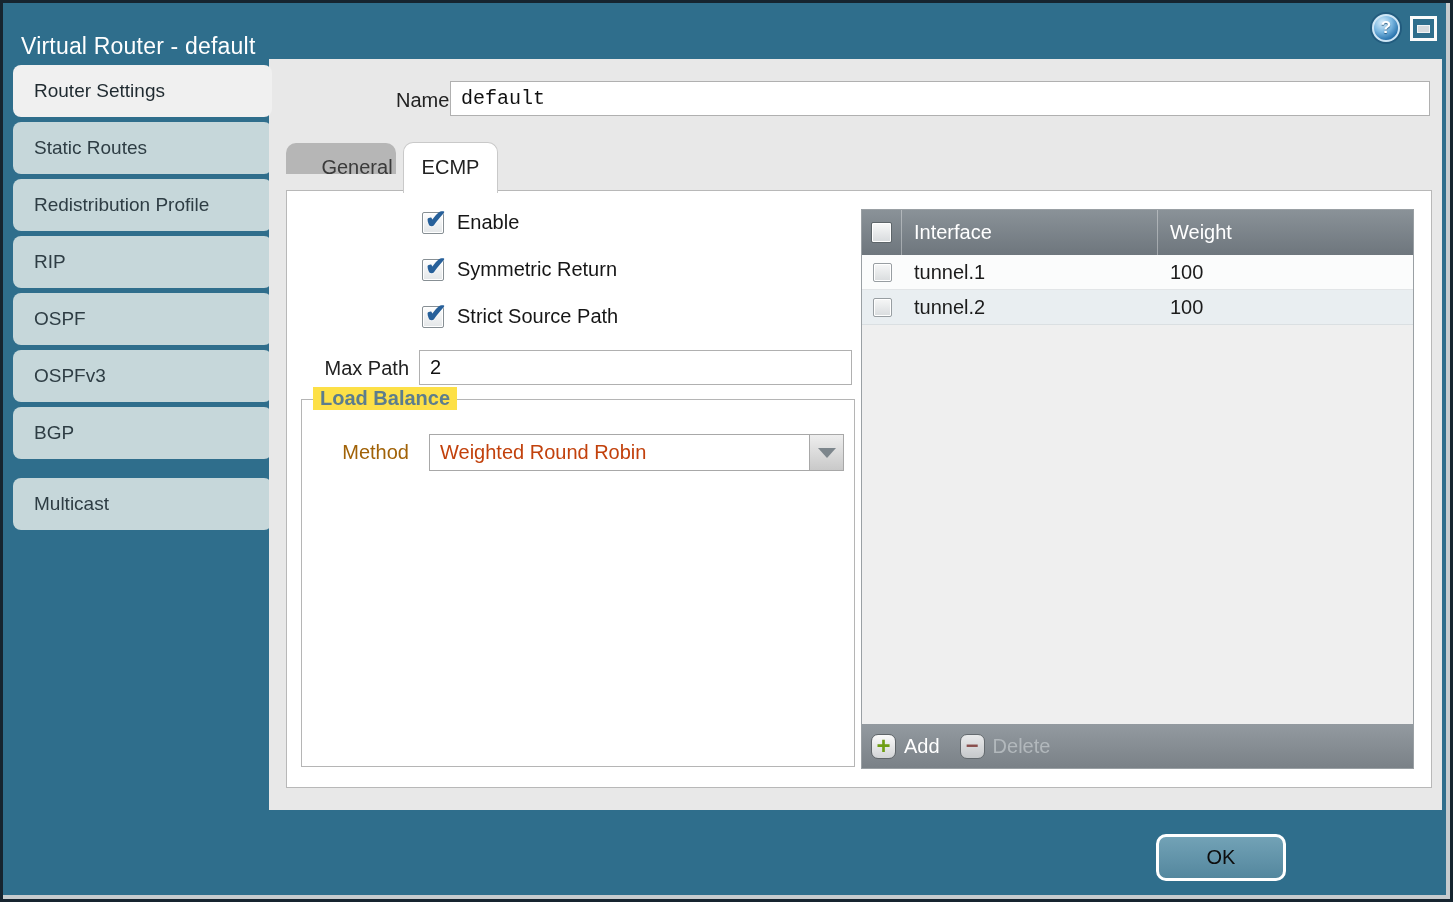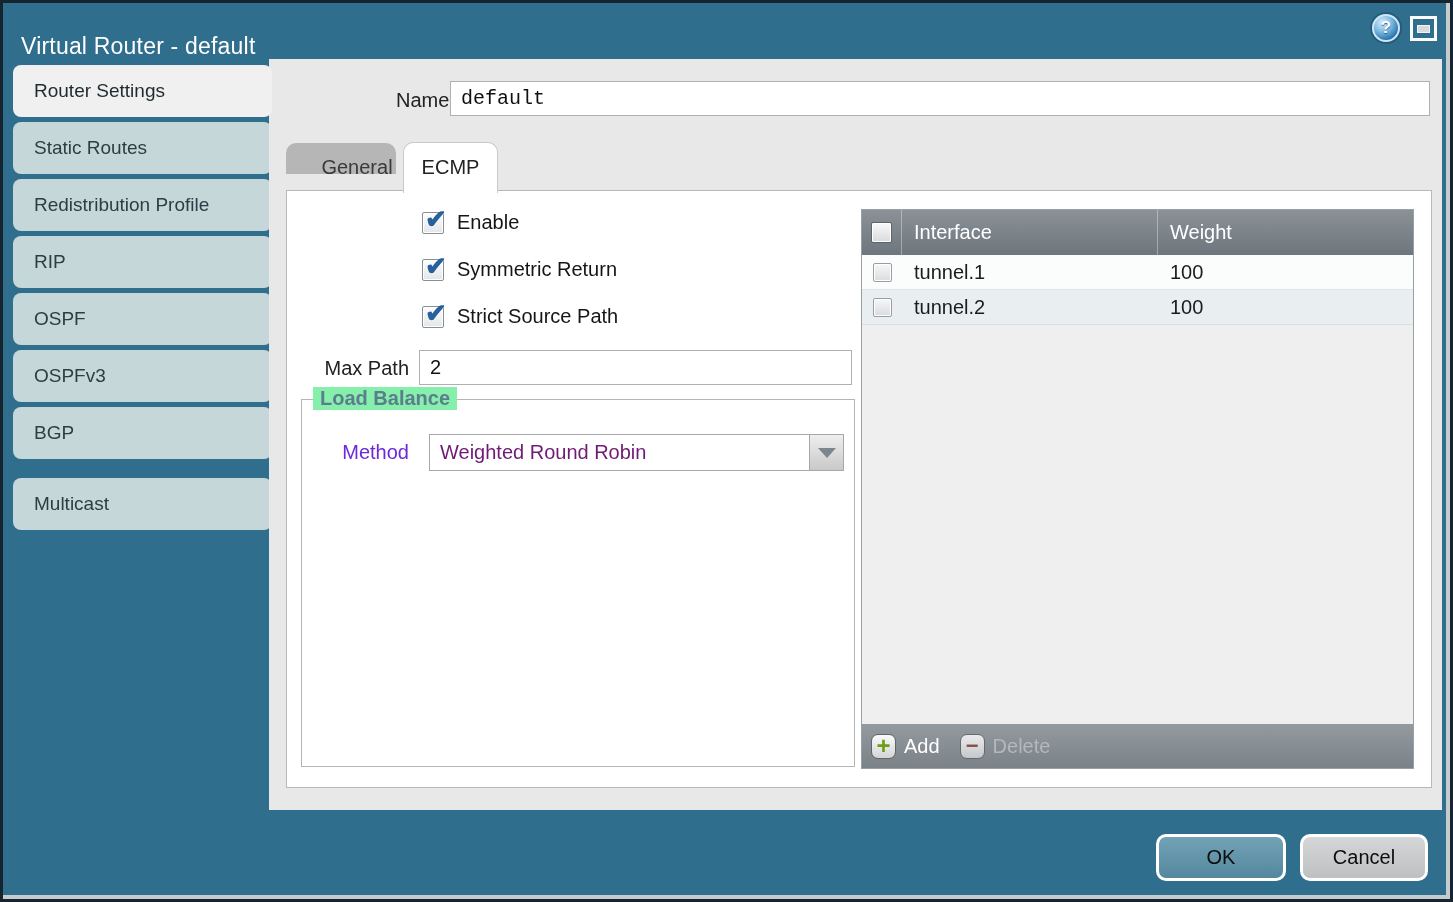--- a/index.html
+++ b/index.html
@@ -95,29 +95,29 @@
     border: 1px solid #b0b0b0; background: #fff; font-size: 20px; padding: 0 10px;
     font-family: "Liberation Sans", sans-serif; color: #111;
   }
 
   
   .lb-fieldset {
     position: absolute; left: 14px; top: 208px; width: 554px; height: 368px;
     border: 1px solid #b5b5b5;
   }
   .lb-legend {
-    position: absolute; left: 11px; top: -13px; background: #86efac; padding: 0 7px;
+    position: absolute; left: 11px; top: -13px; background: #fde047; padding: 0 7px;
     font-size: 20px; font-weight: bold; color: #5c7d8d;
   }
-  .method-label { position: absolute; left: 30px; top: 250px; width: 92px; text-align: right; font-size: 20px; color: #6d28d9; }
+  .method-label { position: absolute; left: 30px; top: 250px; width: 92px; text-align: right; font-size: 20px; color: #a16207; }
   .method-select {
     position: absolute; left: 142px; top: 243px; width: 415px; height: 37px;
     background: #fff; border: 1px solid #a8a8a8; cursor: pointer;
   }
-  .method-value { position: absolute; left: 10px; top: 0; line-height: 35px; font-size: 20px; color: #701a75; }
+  .method-value { position: absolute; left: 10px; top: 0; line-height: 35px; font-size: 20px; color: #c2410c; }
   .dd-btn {
     position: absolute; right: 0; top: 0; bottom: 0; width: 34px;
     background: linear-gradient(#eeeeee, #c9c9c9); border-left: 1px solid #a8a8a8;
     display: flex; align-items: center; justify-content: center; cursor: pointer;
   }
   .dd-arrow { width: 0; height: 0; border-left: 9px solid transparent; border-right: 9px solid transparent; border-top: 10px solid #7d868c; }
 
   
   .itable {
     position: absolute; left: 574px; top: 18px; width: 553px; height: 560px;
@@ -274,15 +274,14 @@
             <span class="tool-icon minus">−</span>
             <span class="tool-label">Delete</span>
           </div>
         </div>
       </div>
 
     </div>
   </div>
 
   <div class="btn btn-ok">OK</div>
-  <div class="btn btn-cancel">Cancel</div>
 
 </div>
 
 </body></html>

